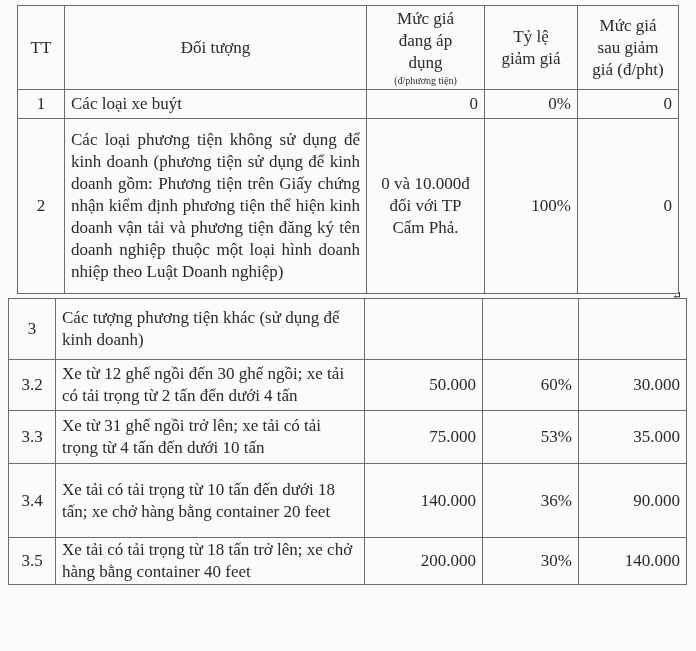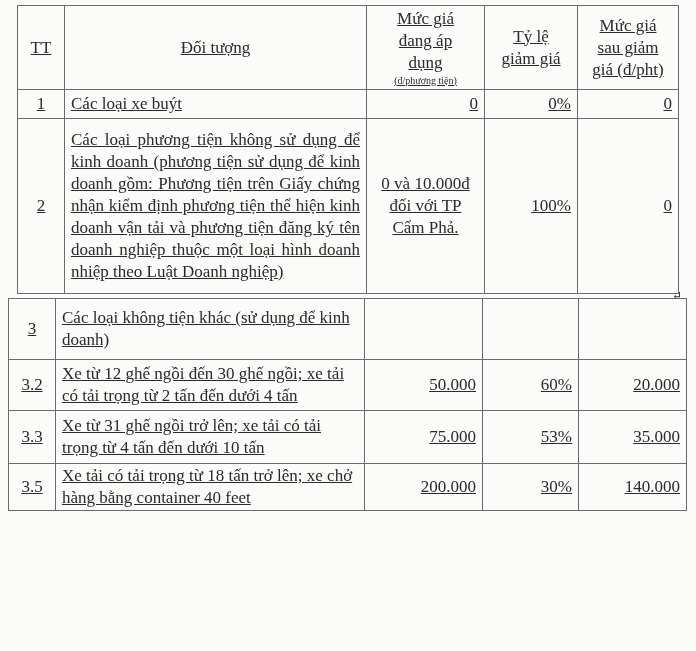--- a/index.html
+++ b/index.html
@@ -3,21 +3,21 @@
 <meta charset="utf-8">
 <style>
   html, body { margin: 0; padding: 0; }
   body {
     width: 696px; height: 651px; position: relative; overflow: hidden;
     background: #fbfbfa;
     font-family: "Liberation Serif", "DejaVu Serif", serif;
     color: #2a2a2a;
   }
   table { border-collapse: collapse; position: absolute; table-layout: fixed; }
-  td { border: 1px solid #6b6b6b; padding: 0 6px; vertical-align: middle; font-size: 17px; line-height: 22px; text-decoration: underline; }
+  td { border: 1px solid #6b6b6b; padding: 0 6px; vertical-align: middle; font-size: 17px; line-height: 22px; }
   #top { left: 17px; top: 5px; width: 661px; }
   #bottom { left: 8px; top: 298px; width: 678px; }
   .c { text-align: center; }
   .r { text-align: right; }
   .j { text-align: justify; margin-top: 45px; }
   .small { font-size: 10px; line-height: 14px; display: block; }
   .hdr td { text-align: center; }
   .mark { position: absolute; left: 672px; top: 289px; font-size: 12px; color: #333; }
 </style>
 </head>
@@ -74,38 +74,45 @@
   <colgroup>
       <col style="width:47px">
       <col style="width:309px">
       <col style="width:118px">
       <col style="width:96px">
       <col style="width:108px">
     </colgroup>
   <tbody>
       <tr style="height:61px">
     <td class="c">3</td>
-    <td>Các loại không tiện khác (sử dụng để kinh doanh)</td>
+    <td>Các tượng phương tiện khác (sử dụng để kinh doanh)</td>
     <td class="r"></td>
     <td class="r"></td>
     <td class="r"></td>
   </tr>
   <tr style="height:51px">
     <td class="c">3.2</td>
     <td>Xe từ 12 ghế ngồi đến 30 ghế ngồi; xe tải có tải trọng từ 2 tấn đến dưới 4 tấn</td>
     <td class="r">50.000</td>
     <td class="r">60%</td>
-    <td class="r">20.000</td>
+    <td class="r">30.000</td>
   </tr>
   <tr style="height:53px">
     <td class="c">3.3</td>
     <td>Xe từ 31 ghế ngồi trở lên; xe tải có tải trọng từ 4 tấn đến dưới 10 tấn</td>
     <td class="r">75.000</td>
     <td class="r">53%</td>
     <td class="r">35.000</td>
+  </tr>
+  <tr style="height:74px">
+    <td class="c">3.4</td>
+    <td>Xe tải có tải trọng từ 10 tấn đến dưới 18 tấn; xe chở hàng bằng container 20 feet</td>
+    <td class="r">140.000</td>
+    <td class="r">36%</td>
+    <td class="r">90.000</td>
   </tr>
   <tr style="height:47px">
     <td class="c">3.5</td>
     <td>Xe tải có tải trọng từ 18 tấn trở lên; xe chở hàng bằng container 40 feet</td>
     <td class="r">200.000</td>
     <td class="r">30%</td>
     <td class="r">140.000</td>
   </tr>
 </tbody>
   </table>

